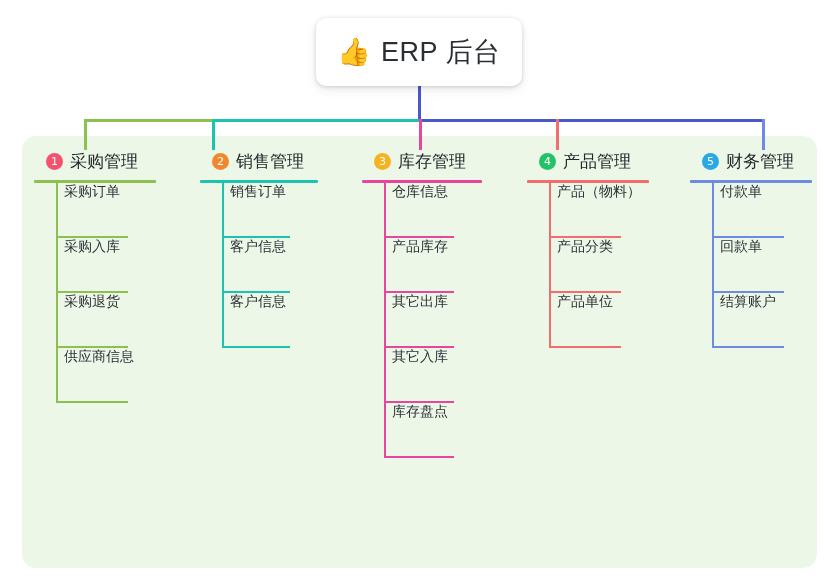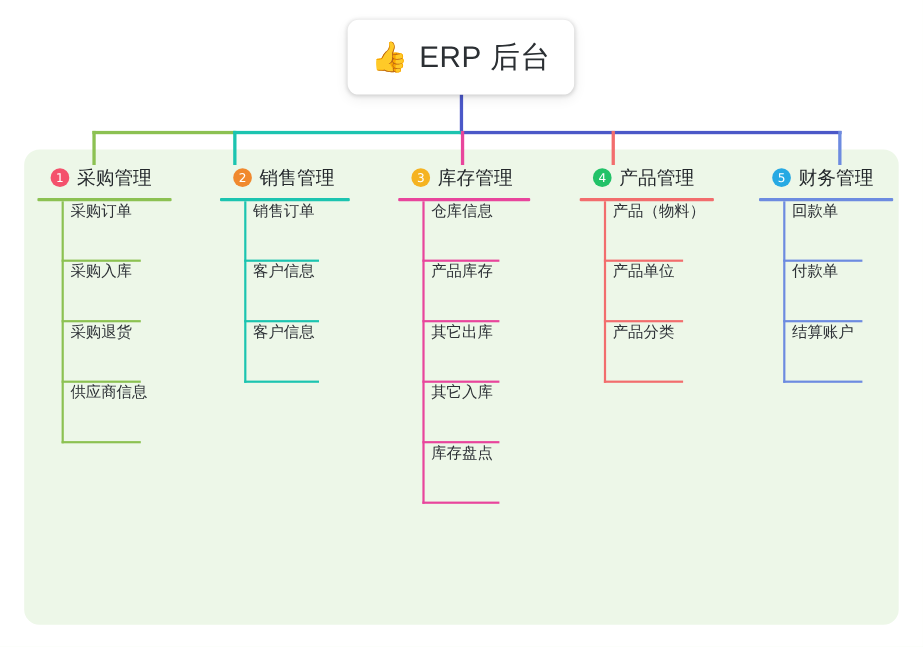--- a/index.html
+++ b/index.html
@@ -193,46 +193,46 @@
           <span class="col-title">产品管理</span>
         </div>
         <div class="head-rule" style="background: rgb(242, 109, 109); width: 122px;"></div>
         <div class="leaves">
           <div class="rail" style="background: rgb(242, 109, 109);"></div>
           <div class="leaf">
             <span class="leaf-label">产品（物料）</span>
             <div class="leaf-rule" style="background: rgb(242, 109, 109); width: 72px;"></div>
           </div>
           <div class="leaf">
+            <span class="leaf-label">产品分类</span>
+            <div class="leaf-rule" style="background: rgb(242, 109, 109); width: 72px;"></div>
+          </div>
+          <div class="leaf">
             <span class="leaf-label">产品单位</span>
             <div class="leaf-rule" style="background: rgb(242, 109, 109); width: 72px;"></div>
           </div>
-          <div class="leaf">
-            <span class="leaf-label">产品分类</span>
-            <div class="leaf-rule" style="background: rgb(242, 109, 109); width: 72px;"></div>
-          </div>
         </div>
       </div>
       <div class="col" style="left: 690px; top: 148px;">
         <div class="col-head">
           <span class="badge" style="background: rgb(39, 169, 227);">5</span>
           <span class="col-title">财务管理</span>
         </div>
         <div class="head-rule" style="background: rgb(109, 139, 224); width: 122px;"></div>
         <div class="leaves">
           <div class="rail" style="background: rgb(109, 139, 224);"></div>
           <div class="leaf">
+            <span class="leaf-label">付款单</span>
+            <div class="leaf-rule" style="background: rgb(109, 139, 224); width: 72px;"></div>
+          </div>
+          <div class="leaf">
             <span class="leaf-label">回款单</span>
             <div class="leaf-rule" style="background: rgb(109, 139, 224); width: 72px;"></div>
           </div>
           <div class="leaf">
-            <span class="leaf-label">付款单</span>
-            <div class="leaf-rule" style="background: rgb(109, 139, 224); width: 72px;"></div>
-          </div>
-          <div class="leaf">
             <span class="leaf-label">结算账户</span>
             <div class="leaf-rule" style="background: rgb(109, 139, 224); width: 72px;"></div>
           </div>
         </div>
       </div>
     </div>
 
 </div>
 
 </body></html>

